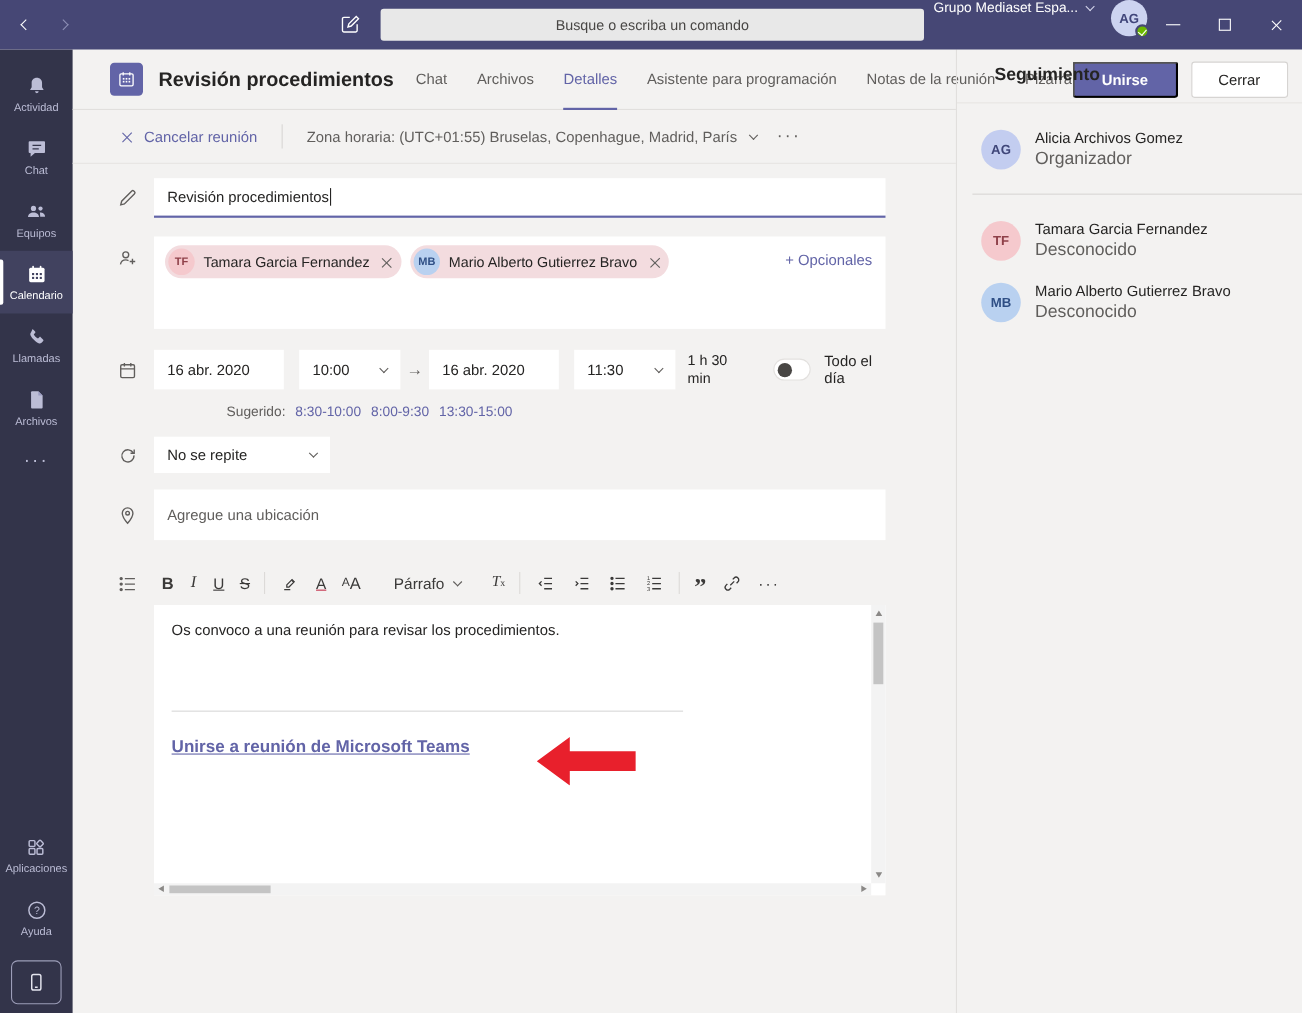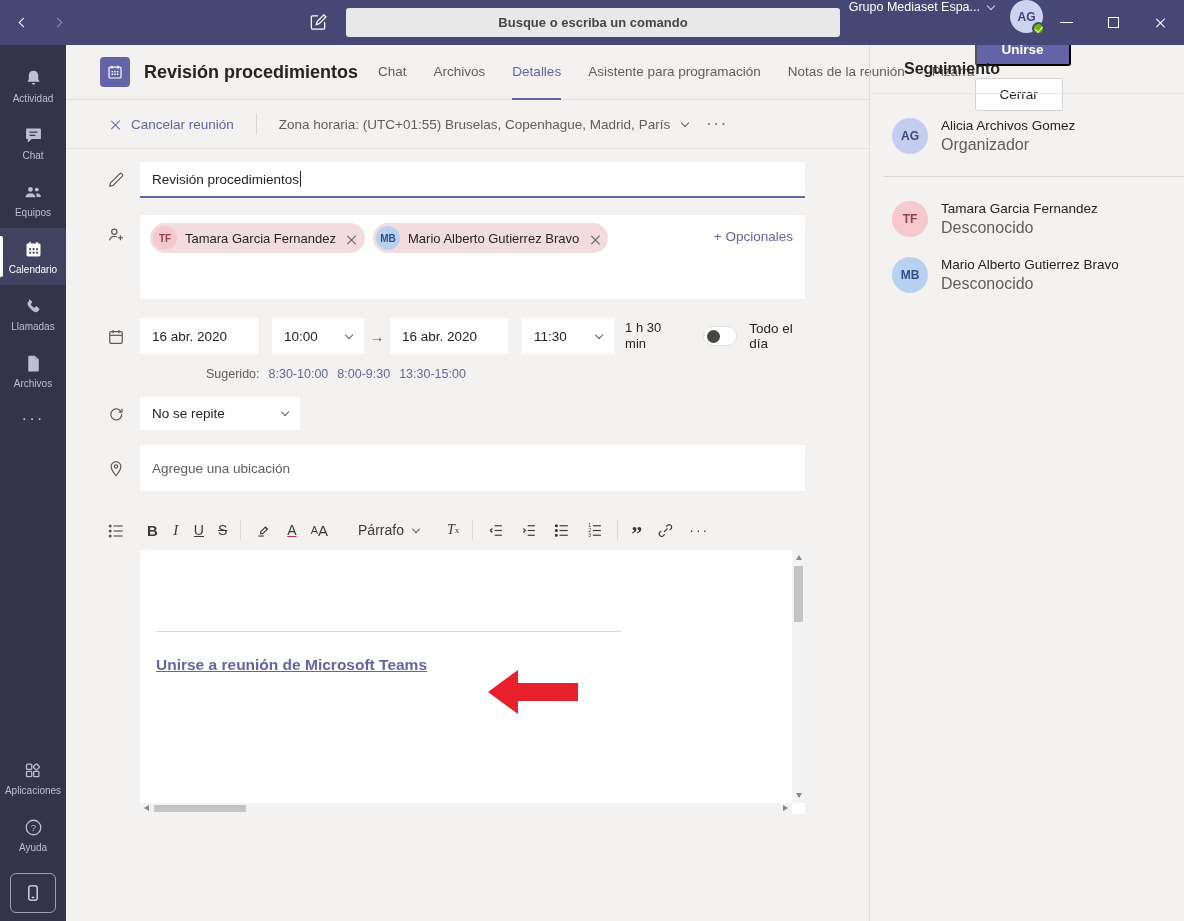--- a/index.html
+++ b/index.html
@@ -11,21 +11,21 @@
   .titlebar { height:45px; background:#464775; position:relative; display:flex; align-items:center; flex:none; }
   .navbtns { display:flex; gap:16px; margin-left:14px; }
   .navbtn { width:18px; height:18px; display:flex; align-items:center; justify-content:center; cursor:pointer; }
   .chev { display:inline-block; width:7px; height:7px; border-right:1.6px solid currentColor; border-bottom:1.6px solid currentColor; }
   .chev.left  { transform:rotate(135deg); color:#fff; }
   .chev.right { transform:rotate(-45deg); color:#8d8fb5; }
   .chev.down  { transform:rotate(45deg); margin-top:-3px; }
   .compose { position:absolute; left:308px; top:12px; color:#fff; cursor:pointer; }
   .searchbox { position:absolute; left:346px; top:8px; width:494px; height:29px; background:#e8e8e8;
     border-radius:3px; display:flex; align-items:center; justify-content:center;
-    font-size:13px; color:#484644; cursor:text;font-weight:bold; }
+    font-size:13px; color:#484644; cursor:text; }
   .tb-right { position:absolute; right:0; top:0; height:45px; display:flex; align-items:flex-start; }
   .org { color:#fff; font-size:12.5px; display:flex; align-items:center; gap:8px; cursor:pointer; }
   .org .chev { width:6px; height:6px; color:#d3d4ea; }
   .avatar-tb { width:33px; height:33px; border-radius:50%; background:#ccd3f0; color:#40457a;
     font-size:12px; font-weight:bold; display:flex; align-items:center; justify-content:center;
     margin-left:16px; position:relative; cursor:pointer; }
   .status-dot { position:absolute; right:-2px; bottom:-2px; width:13px; height:13px; border-radius:50%;
     background:#6bb700; border:2px solid #464775; }
   .status-dot::after { content:""; position:absolute; left:2.2px; top:0.8px; width:4px; height:6px;
     border-right:1.4px solid #fff; border-bottom:1.4px solid #fff; transform:rotate(40deg); }
@@ -53,21 +53,21 @@
     display:flex; align-items:center; justify-content:center; color:#e4e4ee; cursor:pointer; flex:none; }
 
   
   .center { flex:1; display:flex; flex-direction:column; min-width:0; }
   .hdr { height:55px; display:flex; align-items:center; padding:0 18px 0 34px; border-bottom:1px solid #e1dfdd; flex:none; }
   .appicon { width:30px; height:30px; background:#6264a7; border-radius:4px; display:flex; align-items:center; justify-content:center; flex:none; }
   .hdr-title { font-size:18px; font-weight:bold; margin:0 20px 0 14px; white-space:nowrap; }
   .tabs { display:flex; align-items:center; gap:27px; height:55px; }
   .tab { font-size:13.5px; color:#605e5c; height:55px; display:flex; align-items:center; border-bottom:2.5px solid transparent; cursor:pointer; white-space:nowrap; }
   .tab.active { color:#6264a7; font-weight:normal; border-bottom-color:#6264a7; }
-  .hdr-actions { margin-left:auto; display:flex; gap:12px;flex-direction:column; }
+  .hdr-actions { margin-left:auto; display:flex; gap:12px; }
   .btn { height:33px; border-radius:3px; font-size:13.5px; display:flex; align-items:center; justify-content:center; cursor:pointer; }
   .btn-join { width:96px; background:#6264a7; color:#fff; font-weight:bold; }
   .btn-close { width:88px; background:#fff; border:1px solid #d6d4d2; color:#252423; }
 
   .actionbar { height:49px; display:flex; align-items:center; padding-left:44px; border-bottom:1px solid #e7e5e3; font-size:13.5px; flex:none; }
   .cancel { color:#6264a7; display:flex; align-items:center; gap:10px; cursor:pointer; }
   .cancel .xmark { width:11px; height:11px; }
   .vdiv { width:1px; height:22px; background:#d8d6d4; margin:0 22px; }
   .tz { color:#605e5c; display:flex; align-items:center; gap:12px; cursor:pointer; }
   .tz .chev { width:6px; height:6px; color:#605e5c; }
@@ -549,20 +549,21 @@
               <span class="tbtn" style="letter-spacing:2px;">···</span>
             </div>
           </div>
         </div>
 
         <div class="frow row-editor">
           <div class="ficon"></div>
           <div class="fbody">
             <div class="editor">
               <div class="ed-inner">
+                <div class="ed-text">Os convoco a una reunión para revisar los procedimientos.</div>
                 <hr class="ed-hr">
                 <a class="ed-join">Unirse a reunión de Microsoft Teams</a>
               </div>
               <svg class="red-arrow" width="90" height="44" viewBox="0 0 90 44">
                 <polygon points="0,22 30,0 30,13 90,13 90,31 30,31 30,44" fill="#e8202c"></polygon>
               </svg>
               <div class="vscroll">
                 <i class="tri tri-up"></i>
                 <i class="vthumb"></i>
                 <i class="tri tri-down"></i>

